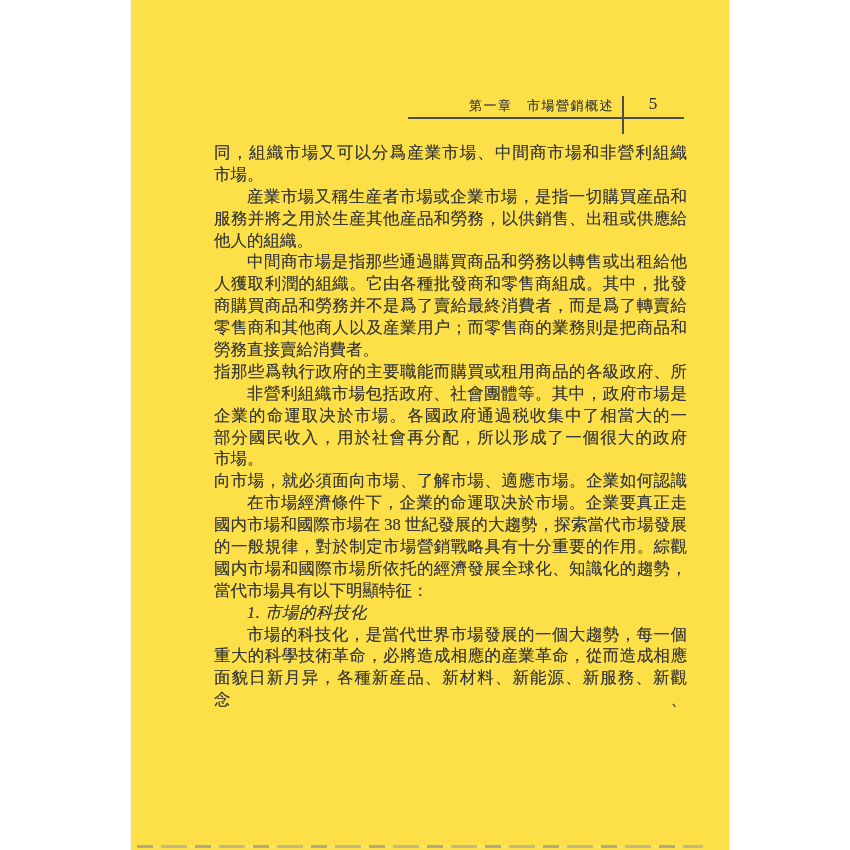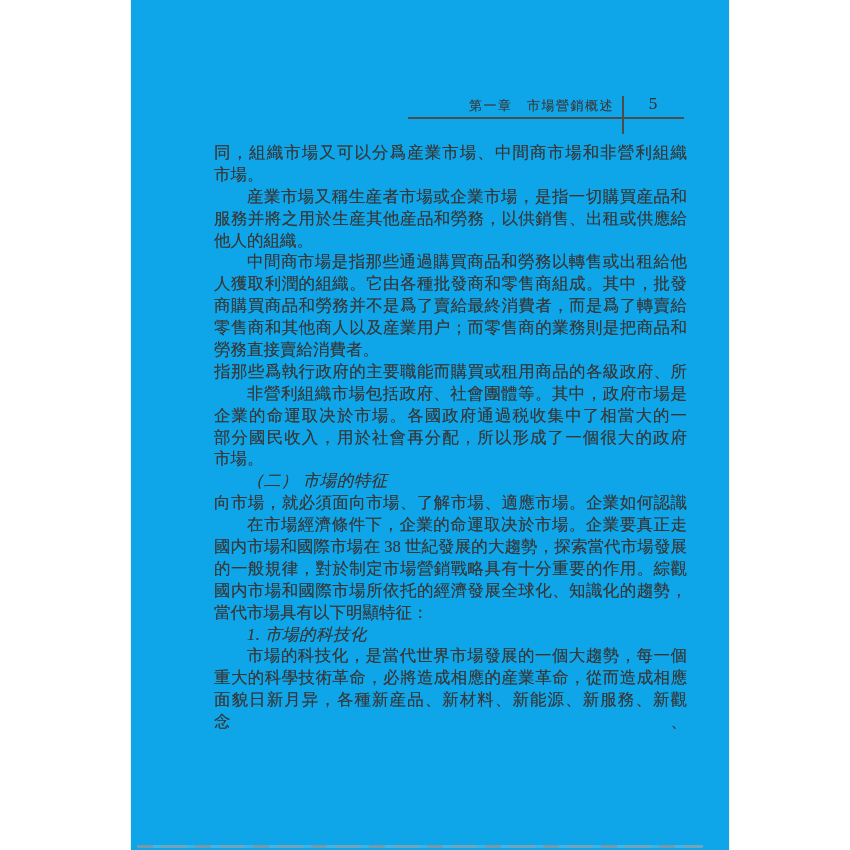--- a/index.html
+++ b/index.html
@@ -10,21 +10,21 @@
     background: #ffffff;
     overflow: hidden;
     font-family: "Liberation Serif", "DejaVu Serif", serif;
   }
   .scan-page {
     position: absolute;
     left: 130px;
     top: 0;
     width: 600px;
     height: 850px;
-    background: #0ea5e9;
+    background: #fde047;
     border-left: 1px solid #f1f1f1;
     border-right: 1px solid #f1f1f1;
     box-sizing: border-box;
   }
   
   .running-title {
     position: absolute;
     top: 97px;
     right: 115px;
     font-size: 13px;
@@ -123,21 +123,20 @@
       <div class="line indent just">中間商市場是指那些通過購買商品和勞務以轉售或出租給他</div>
       <div class="line just">人獲取利潤的組織。它由各種批發商和零售商組成。其中，批發</div>
       <div class="line just">商購買商品和勞務并不是爲了賣給最終消費者，而是爲了轉賣給</div>
       <div class="line just">零售商和其他商人以及産業用户；而零售商的業務則是把商品和</div>
       <div class="line">勞務直接賣給消費者。</div>
       <div class="line just">指那些爲執行政府的主要職能而購買或租用商品的各級政府、所</div>
       <div class="line indent just">非營利組織市場包括政府、社會團體等。其中，政府市場是</div>
       <div class="line just">企業的命運取决於市場。各國政府通過税收集中了相當大的一</div>
       <div class="line just">部分國民收入，用於社會再分配，所以形成了一個很大的政府</div>
       <div class="line">市場。</div>
-      <div class="line indent heading">（二） 市場的特征</div>
       <div class="line just">向市場，就必須面向市場、了解市場、適應市場。企業如何認識</div>
       <div class="line indent just">在市場經濟條件下，企業的命運取决於市場。企業要真正走</div>
       <div class="line just">國内市場和國際市場在 38 世紀發展的大趨勢，探索當代市場發展</div>
       <div class="line just">的一般規律，對於制定市場營銷戰略具有十分重要的作用。綜觀</div>
       <div class="line just">國内市場和國際市場所依托的經濟發展全球化、知識化的趨勢，</div>
       <div class="line">當代市場具有以下明顯特征：</div>
       <div class="line indent heading">1. 市場的科技化</div>
       <div class="line indent just">市場的科技化，是當代世界市場發展的一個大趨勢，每一個</div>
       <div class="line just">重大的科學技術革命，必將造成相應的産業革命，從而造成相應</div>
       <div class="line just">面貌日新月异，各種新産品、新材料、新能源、新服務、新觀念、</div>

